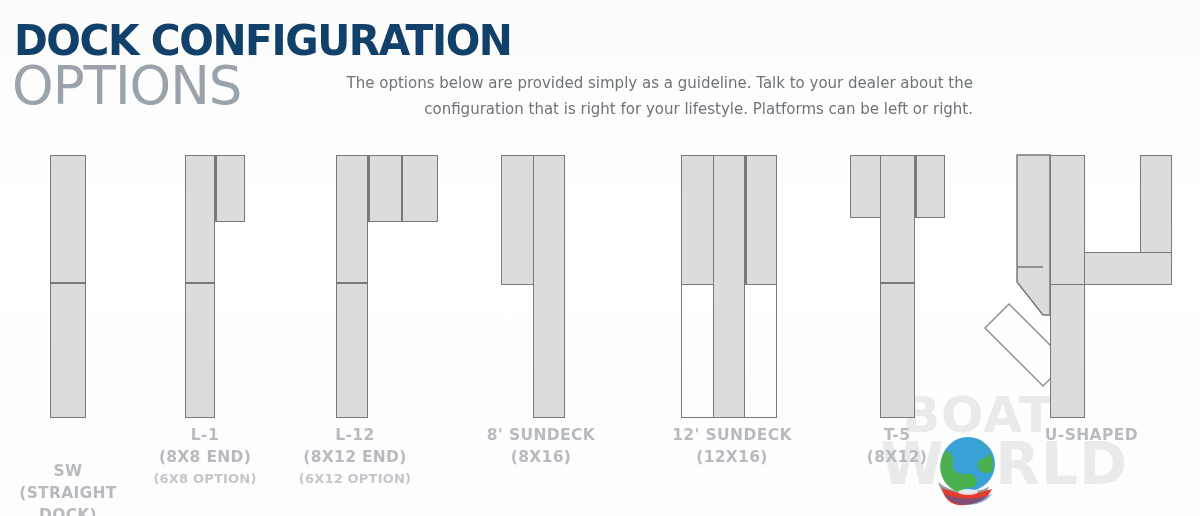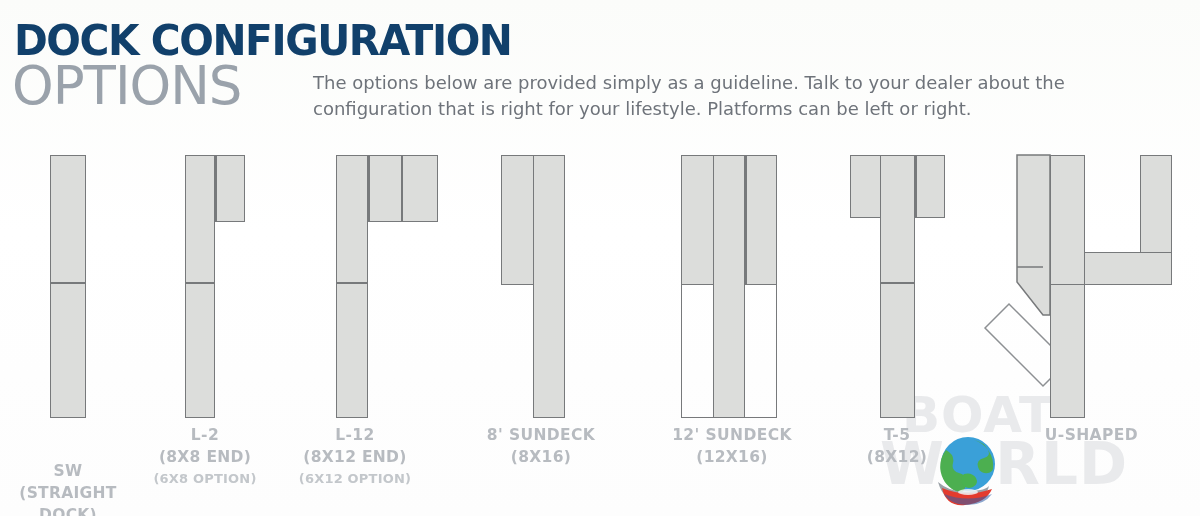--- a/index.html
+++ b/index.html
@@ -29,41 +29,41 @@
     font-family:"DejaVu Sans", sans-serif;
   }
   #watermark .wm1{font-size:50px;padding-left:22px;}
   #watermark .wm2{font-size:58px;padding-left:0px;}
   #wm-globe{
     position:absolute; left:928px; top:430px;
     width:80px; height:80px;
   }
 
   
-  #header{position:absolute;left:0;top:0;width:1200px;height:140px;}
+  #header{position:absolute;left:0;top:0;width:1200px;height:140px;text-align:right;}
   #title-main{
     position:absolute;left:14px;top:16px;
     font-family:"DejaVu Sans", sans-serif;
     font-weight:bold;font-size:42px;letter-spacing:-1.5px;
     color:#11406b;
     white-space:nowrap;
     transform:scaleX(0.97);transform-origin:left center;
   }
   #title-sub{
     position:absolute;left:12px;top:54px;
     font-family:"DejaVu Sans", sans-serif;
     font-weight:normal;font-size:54px;letter-spacing:-1px;
     color:#9aa2ab;
     white-space:nowrap;
     transform:scaleX(0.98);transform-origin:left center;
   }
   #intro{
     position:absolute;left:313px;top:70px;width:660px;
     font-family:"DejaVu Sans", sans-serif;
-    font-size:18px;line-height:26px;color:#6e737a;
+    font-size:15px;line-height:26px;color:#6e737a;
   }
   #intro .ln{display:block;white-space:nowrap;}
 
   
   #diagrams{position:absolute;left:0;top:140px;width:1200px;height:300px;}
   .config{position:absolute;top:0;height:300px;}
   .plank{
     position:absolute;
     background:#dcdddb;
     border:1.5px solid #77797b;
@@ -186,21 +186,21 @@
 
   <div id="captions">
 
     <div class="caption" style="left:0px;width:136px;margin-top:36px;">
       <div class="cap-l1">SW</div>
       <div class="cap-l2">(STRAIGHT</div>
       <div class="cap-l2">DOCK)</div>
     </div>
 
     <div class="caption" style="left:137px;width:136px;">
-      <div class="cap-l1">L-2</div>
+      <div class="cap-l1">L-1</div>
       <div class="cap-l2">(8X8 END)</div>
       <div class="cap-l3">(6X8 OPTION)</div>
     </div>
 
     <div class="caption" style="left:287px;width:136px;">
       <div class="cap-l1">L-12</div>
       <div class="cap-l2">(8X12 END)</div>
       <div class="cap-l3">(6X12 OPTION)</div>
     </div>
 

